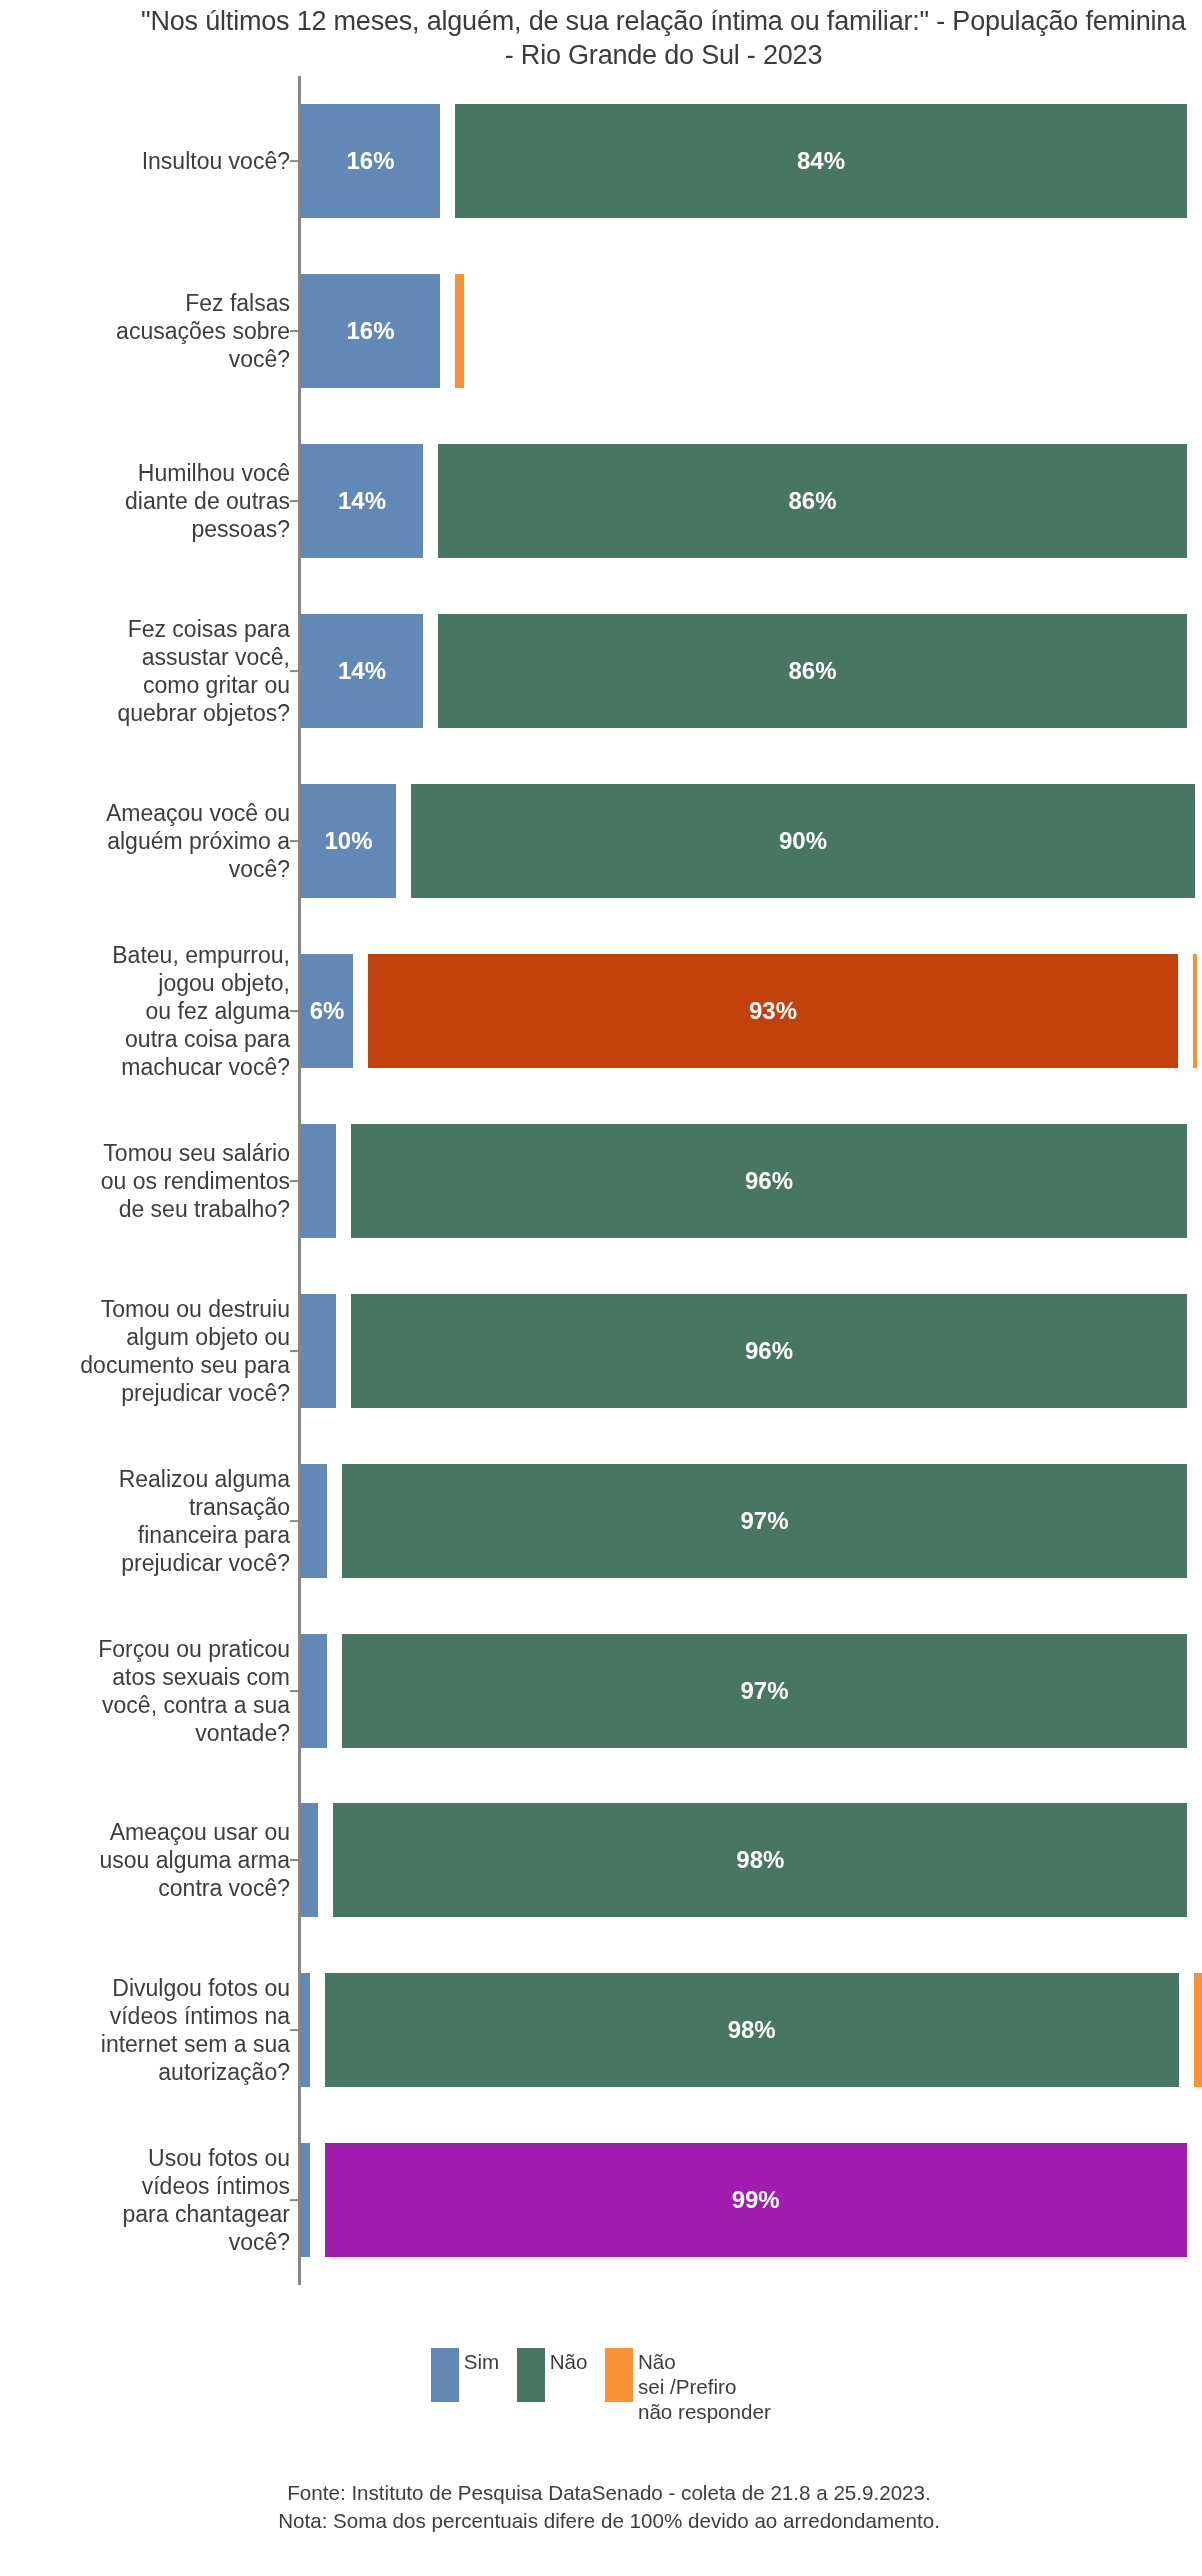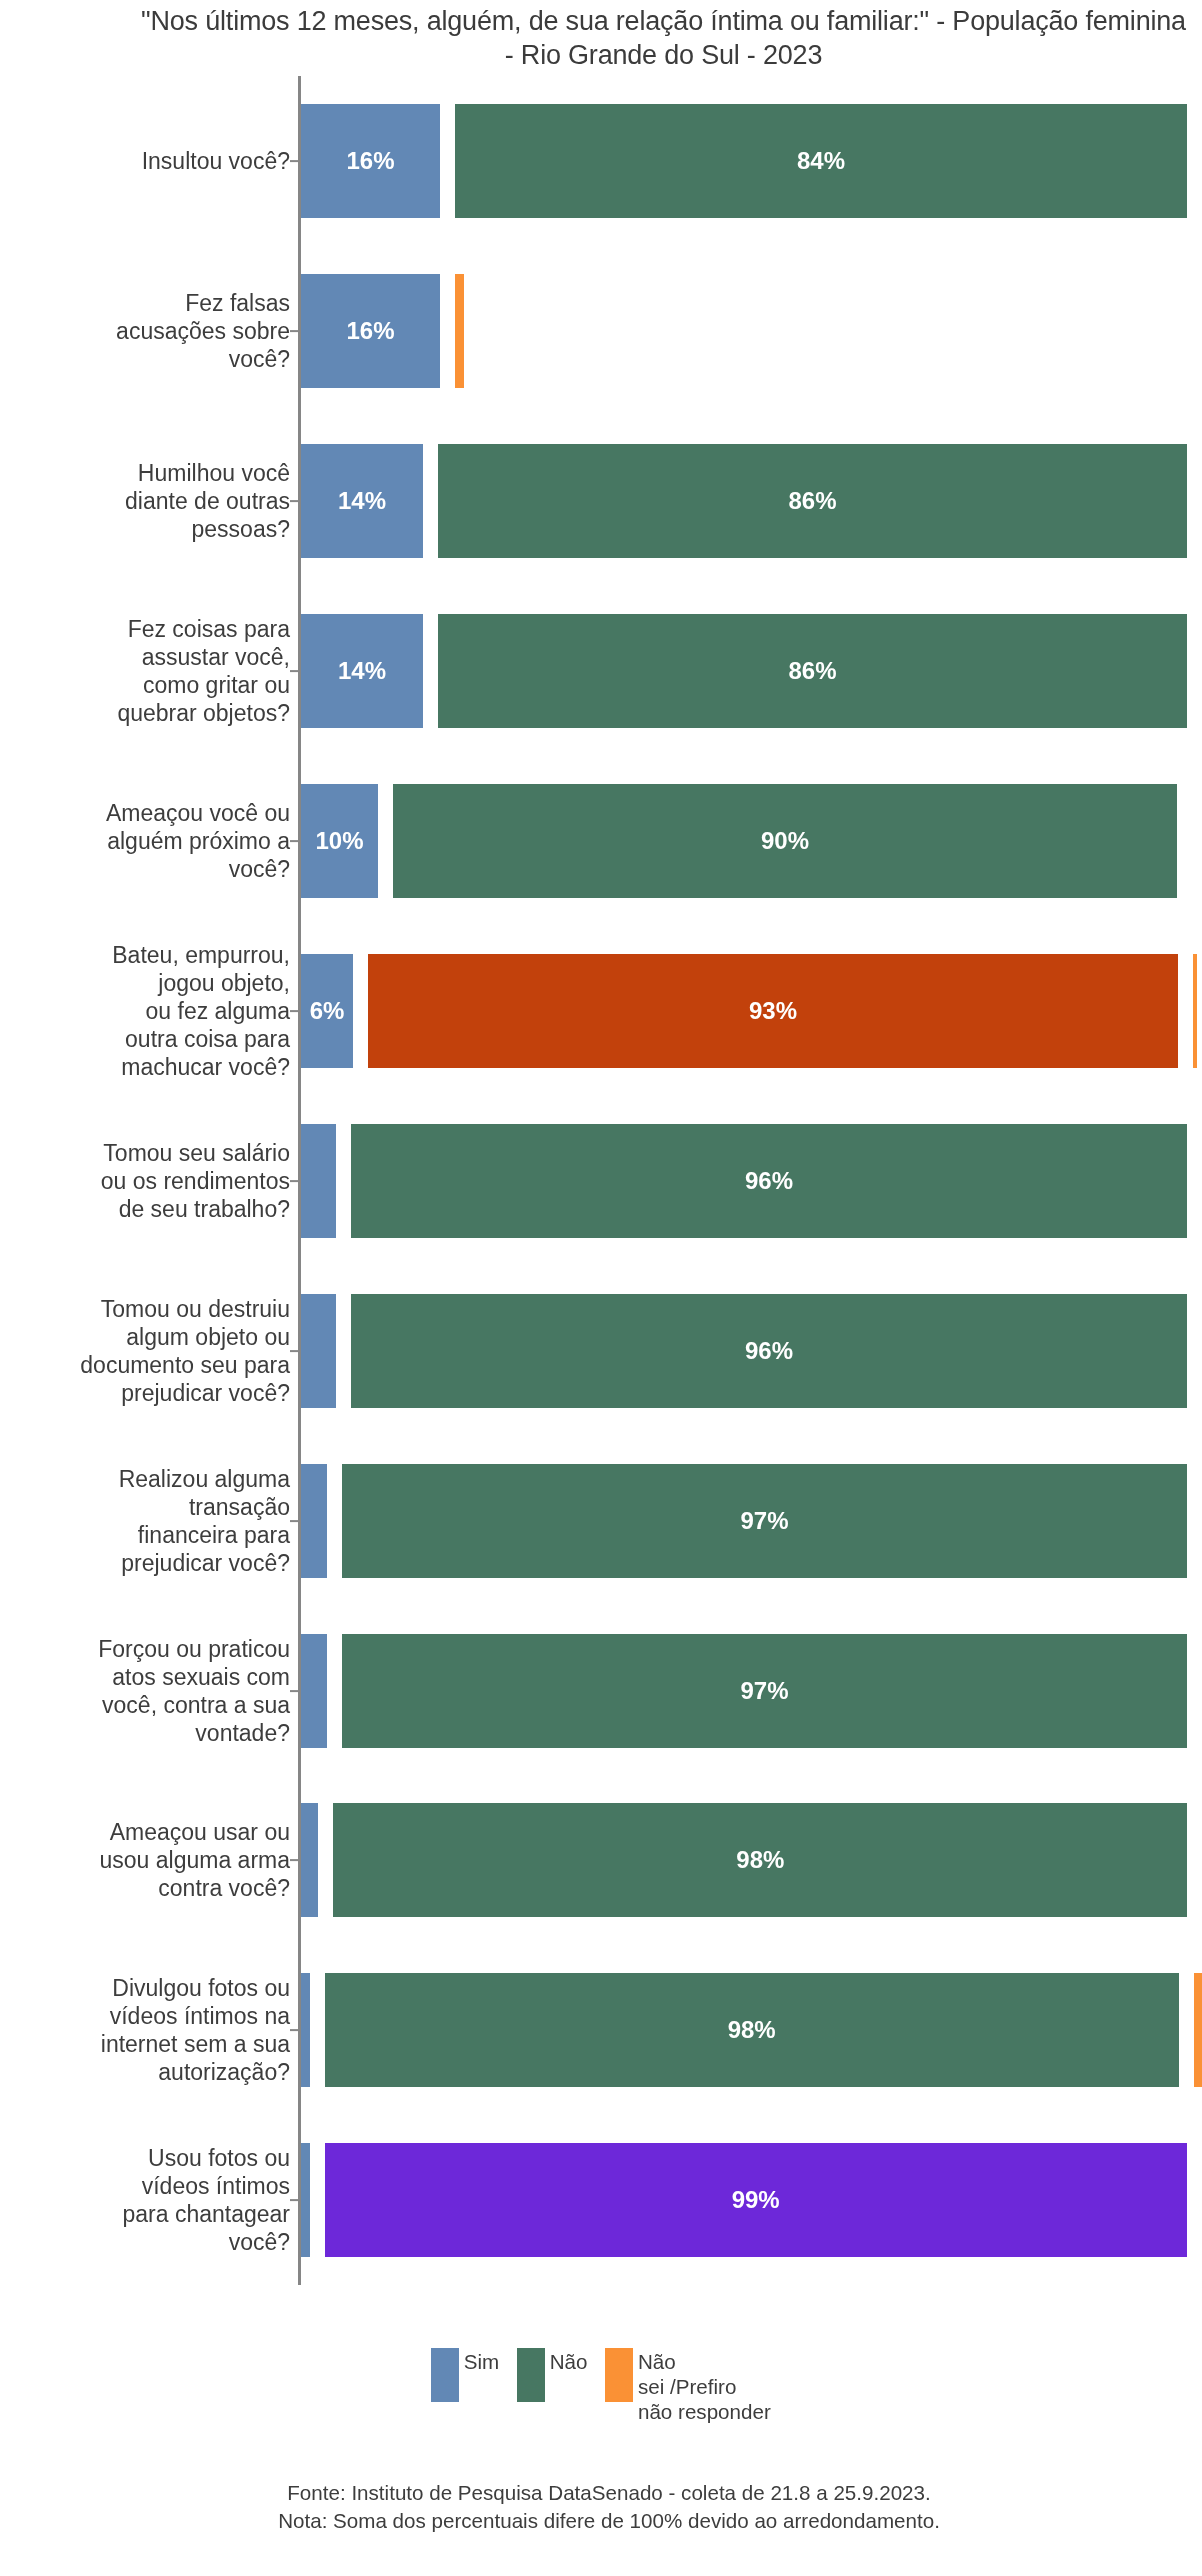--- a/index.html
+++ b/index.html
@@ -212,21 +212,21 @@
               <span class="seg-label">86%</span>
             </div>
           </div>
         </div>
         <div class="row" style="top: 680px;">
           <div class="row-label">Ameaçou você ou
 alguém próximo a
 você?</div>
           <div class="tick"></div>
           <div class="bars">
-            <div class="seg" style="width: 77px; background: rgb(98, 136, 181);">
+            <div class="seg" style="width: 95px; background: rgb(98, 136, 181);">
               <span class="seg-label">10%</span>
             </div>
             <div class="seg" style="width: 784px; background: rgb(71, 119, 98);">
               <span class="seg-label">90%</span>
             </div>
           </div>
         </div>
         <div class="row" style="top: 850px;">
           <div class="row-label">Bateu, empurrou,
 jogou objeto,
@@ -322,21 +322,21 @@
           </div>
         </div>
         <div class="row" style="top: 2039px; text-decoration: underline;">
           <div class="row-label">Usou fotos ou
 vídeos íntimos
 para chantagear
 você?</div>
           <div class="tick"></div>
           <div class="bars">
             <div class="seg" style="width: 8.7px; background: rgb(98, 136, 181);"></div>
-            <div class="seg" style="width: 862px; background: #6d28d9; text-align: right;">
+            <div class="seg" style="width: 862px; background: #a21caf; text-align: right;">
               <span class="seg-label">99%</span>
             </div>
           </div>
         </div>
       </div>
   </div>
 
   <div class="legend" id="legend">
       <div class="legend-item">
         <div class="legend-swatch" style="background: rgb(98, 136, 181);"></div>

